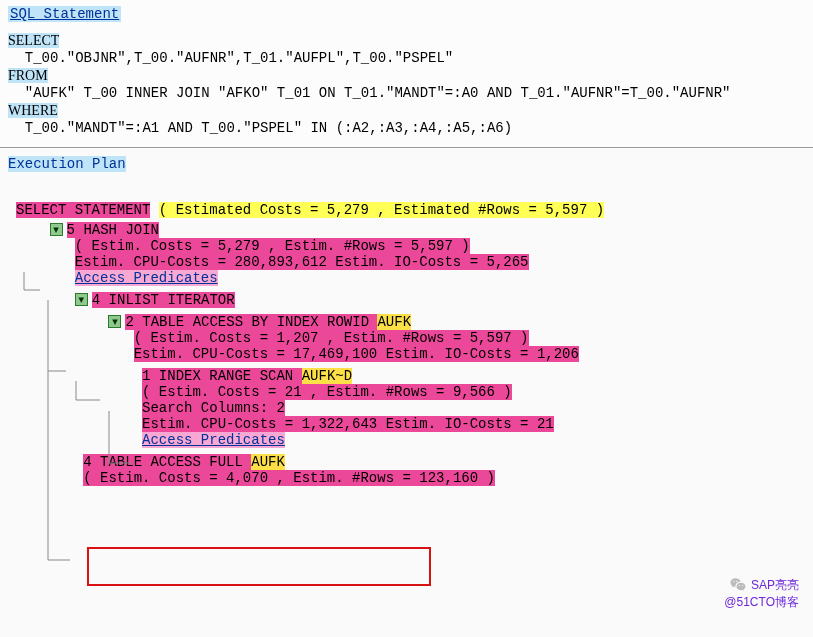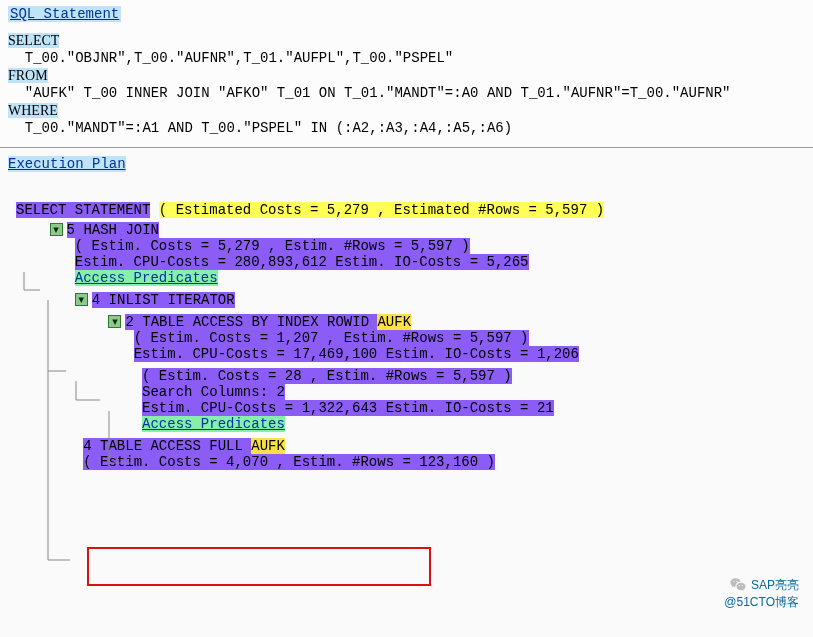--- a/index.html
+++ b/index.html
@@ -33,21 +33,20 @@
   .sql-line {
     white-space: pre;
     font-family: "Courier New", monospace;
   }
   .hl-keyword { background: #bfe3f7; font-family: Liberation Serif, serif; }
   .plan-area {
     padding: 8px;
   }
   .plan-header {
     color: #003399;
-    text-decoration: underline;
     background: #bfe3f7;
     display: inline;
   }
   .tree {
     margin-top: 30px;
     padding-left: 8px;
     line-height: 16px;
   }
   .tree-row {
     display: flex;
@@ -66,37 +65,37 @@
     line-height: 11px;
     font-family: Arial, sans-serif;
     color: #003300;
     margin-right: 4px;
     cursor: pointer;
     position: relative;
     top: 1px;
     box-sizing: border-box;
   }
   .hl-yellow { background: #ffff55; }
-  .hl-lilac  { background: #8b5cf6; }
-  .hl-blue   { background: #86efac; text-decoration: underline; color:#003399;}
+  .hl-lilac  { background: #ec4899; }
+  .hl-blue   { background: #f9a8d4; text-decoration: underline; color:#003399;}
   .hl-orange { background: #fde047; }
   .redbox {
     position: absolute;
     left: 87px;
     top: 547px;
     width: 340px;
     height: 35px;
     border: 2px solid #d81212;
     pointer-events: none;
   }
   .watermark {
     position: absolute;
     right: 14px;
     bottom: 26px;
-    color: #0369a1;
+    color: #6d28d9;
     font-family: Arial, sans-serif;
     font-size: 12px;
     text-align: right;
   }
   .watermark .wxline { display:flex; align-items:center; justify-content:flex-end; gap:4px;}
   .watermark .wxicon {
     width: 18px; height: 18px; fill:#bbb;
   }
   .tree-lines {
     position: absolute;
@@ -142,21 +141,24 @@
     </div>
     <div style="height:6px"></div>
 
     <div class="tree-row">
       <span>           </span><span class="toggle">▾</span><span class="hl-lilac">2 TABLE ACCESS BY INDEX ROWID </span><span class="hl-orange">AUFK</span>
     </div>
     <div class="tree-row"><span>              </span><span class="hl-lilac">( Estim. Costs = 1,207 , Estim. #Rows = 5,597 )</span></div>
     <div class="tree-row"><span>              </span><span class="hl-lilac">Estim. CPU-Costs = 17,469,100 Estim. IO-Costs = 1,206</span></div>
     <div style="height:6px"></div>
 
-    <div class="tree-row"><span>               </span><span class="hl-lilac">( Estim. Costs = 28 , Estim. #Rows = 5,597 )</span></div>
+    <div class="tree-row">
+      <span>               </span><span class="hl-lilac">1 INDEX RANGE SCAN </span><span class="hl-orange">AUFK~D</span>
+    </div>
+    <div class="tree-row"><span>               </span><span class="hl-lilac">( Estim. Costs = 21 , Estim. #Rows = 9,566 )</span></div>
     <div class="tree-row"><span>               </span><span class="hl-lilac">Search Columns: 2</span></div>
     <div class="tree-row"><span>               </span><span class="hl-lilac">Estim. CPU-Costs = 1,322,643 Estim. IO-Costs = 21</span></div>
     <div class="tree-row"><span>               </span><span class="hl-blue">Access Predicates</span></div>
     <div style="height:6px"></div>
 
     <div class="tree-row">
       <span>        </span><span class="hl-lilac">4 TABLE ACCESS FULL </span><span class="hl-orange">AUFK</span>
     </div>
     <div class="tree-row"><span>        </span><span class="hl-lilac">( Estim. Costs = 4,070 , Estim. #Rows = 123,160 )</span></div>
     <div class="tree-row"><span>        </span></div>

